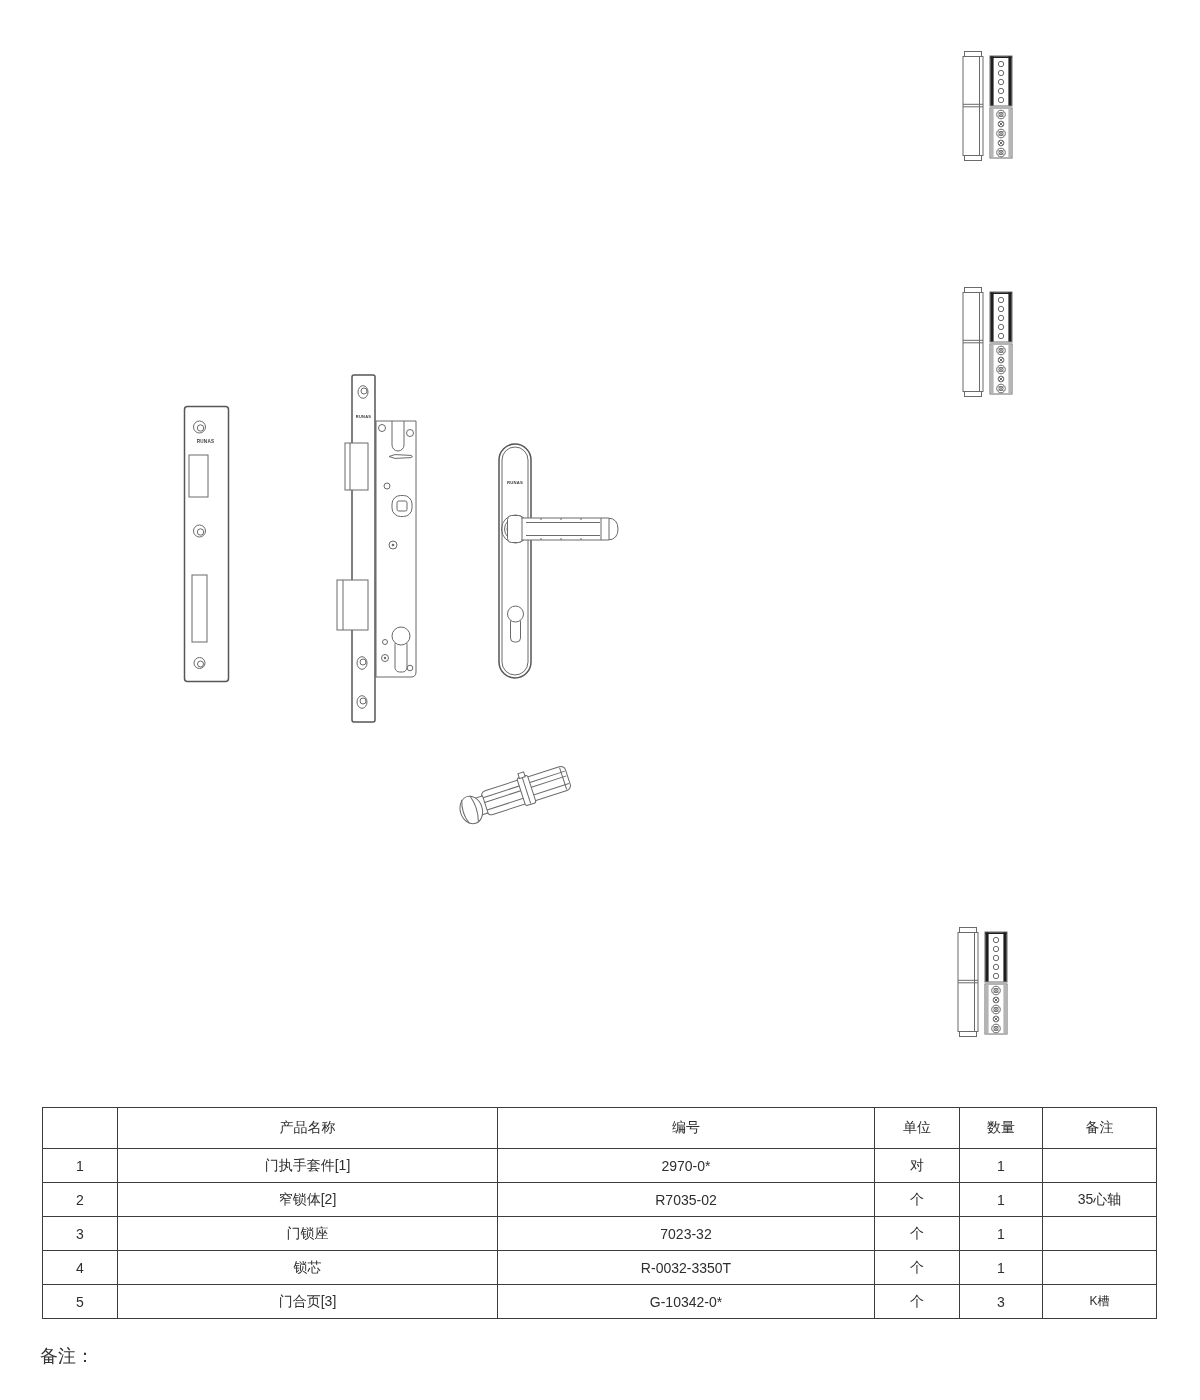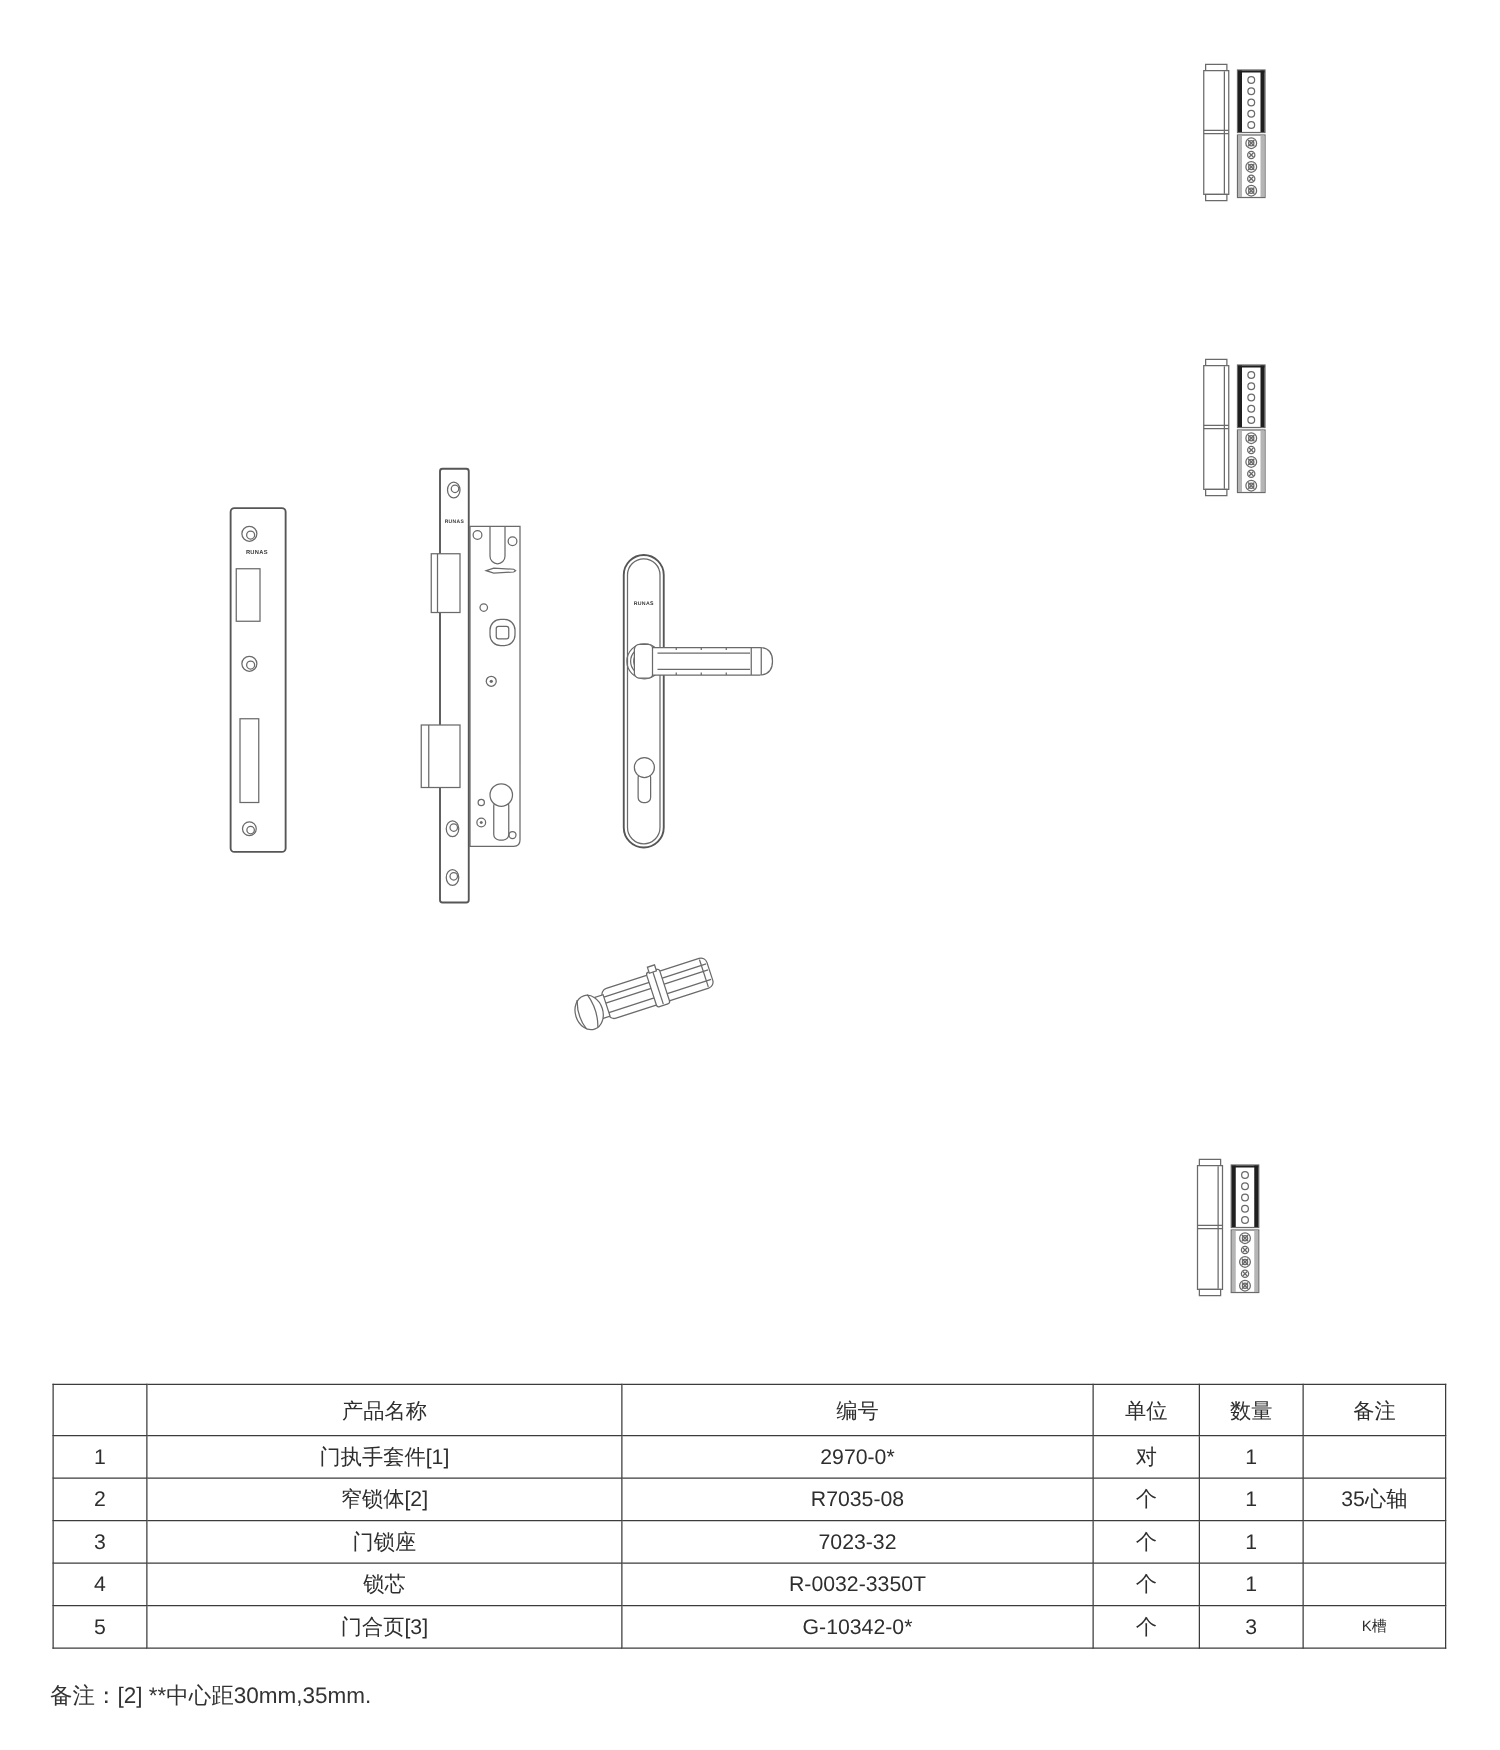--- a/index.html
+++ b/index.html
@@ -17,21 +17,21 @@
   .dot{fill:#6a6a6a;stroke:none;}
   text.brand{fill:#3a3a3a;font-weight:bold;text-anchor:middle;letter-spacing:.25px;
     font-family:"Liberation Sans","DejaVu Sans",sans-serif;}
   
   .parts-table{
     position:absolute;left:42px;top:1107px;width:1114px;
     border-collapse:collapse;table-layout:fixed;
   }
   .parts-table th,.parts-table td{
     border:1.5px solid #3c3c3c;text-align:center;vertical-align:middle;
-    font-size:17px;font-weight:normal;padding:0 4px;overflow:hidden;white-space:nowrap;
+    font-size:14px;font-weight:normal;padding:0 4px;overflow:hidden;white-space:nowrap;
   }
   .parts-table thead th{height:40px;}
   .parts-table tbody td{height:33px;}
   td.small-remark{font-size:12px;margin-top:16px;}
   
   .notes{
     position:absolute;left:40px;top:1342px;width:760px;
     font-size:18px;line-height:29px;color:#333;display:flex;
   }
   .notes-label{flex:0 0 auto;text-align:right;}
@@ -217,21 +217,21 @@
         <td>1</td>
         <td>门执手套件[1]</td>
         <td>2970-0*</td>
         <td>对</td>
         <td>1</td>
         <td></td>
       </tr>
       <tr>
         <td>2</td>
         <td>窄锁体[2]</td>
-        <td>R7035-08</td>
+        <td>R7035-02</td>
         <td>个</td>
         <td>1</td>
         <td>35心轴</td>
       </tr>
       <tr>
         <td>3</td>
         <td>门锁座</td>
         <td>7023-32</td>
         <td>个</td>
         <td>1</td>
@@ -252,17 +252,16 @@
         <td>个</td>
         <td>3</td>
         <td class="small-remark">K槽</td>
       </tr>
     </tbody>
   </table>
 
   <div class="notes">
     <span class="notes-label">备注：</span>
     <div class="notes-lines">
-      <div>[2] **中心距30mm,35mm.</div>
     </div>
   </div>
 
 </div>
 
 </body></html>

